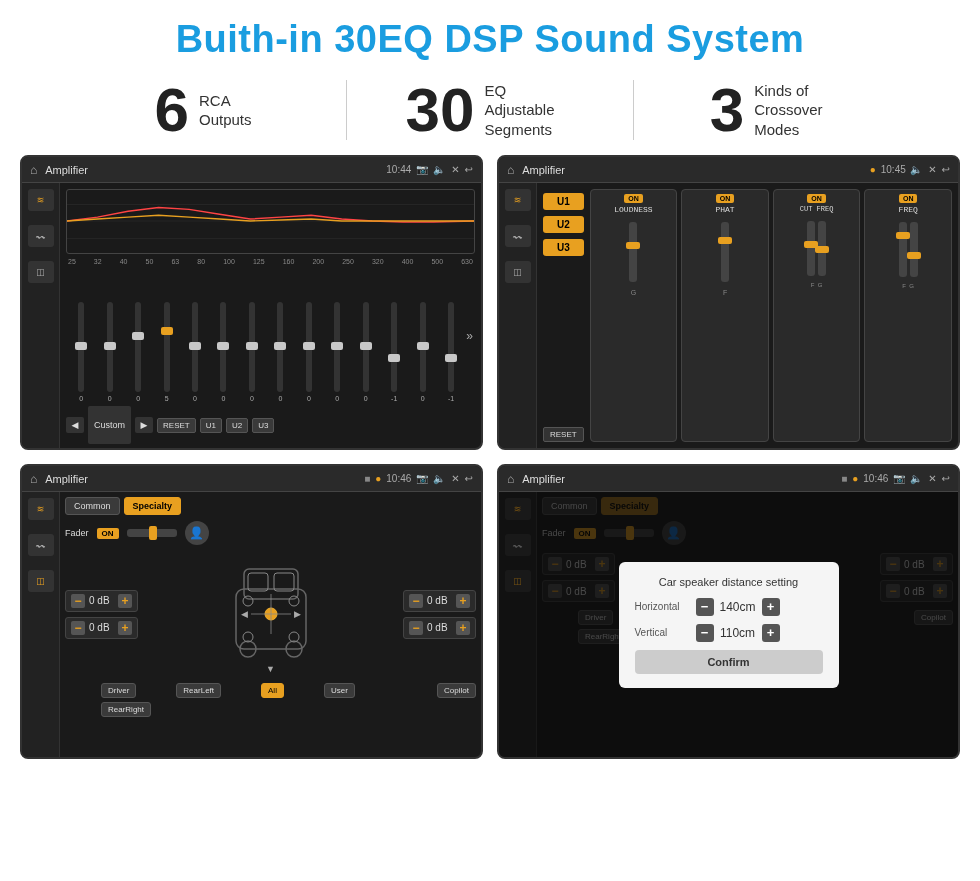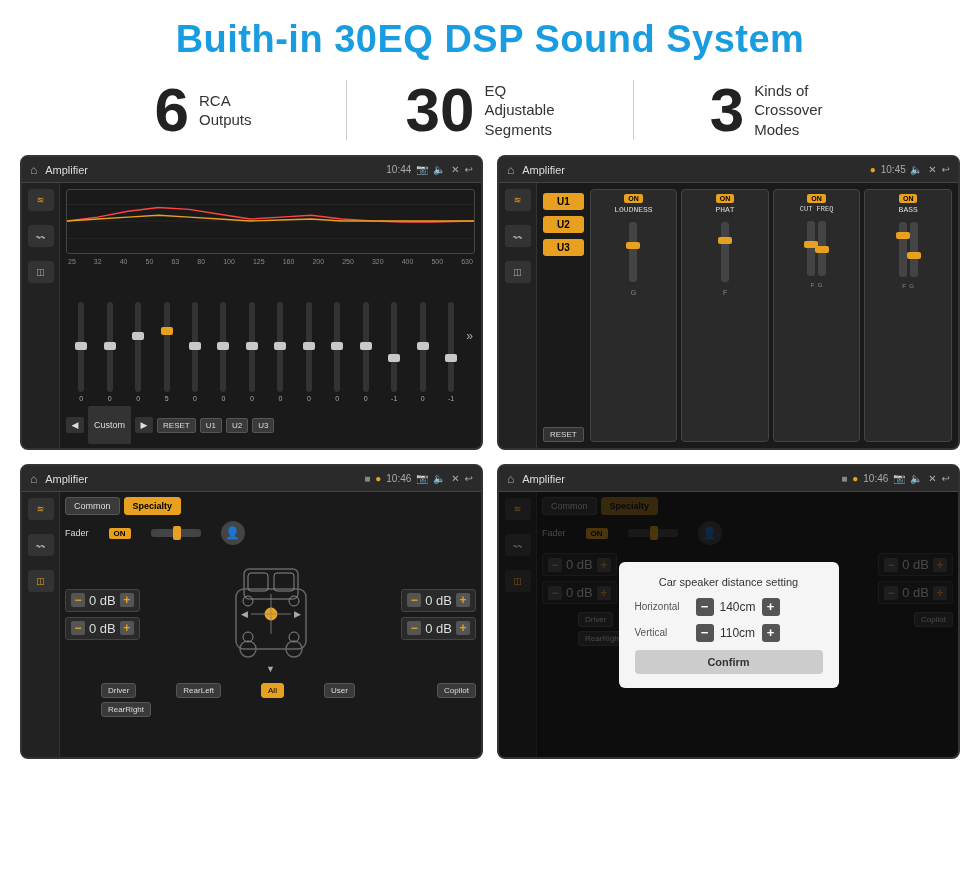--- a/index.html
+++ b/index.html
@@ -346,21 +346,21 @@
       border-radius: 2px;
       display: flex;
       align-items: center;
       justify-content: center;
       color: #e8a020;
       font-size: 12px;
       font-weight: bold;
     }
 
     .db-value {
-      font-size: 13px;
+      font-size: 10px;
       color: #ddd;
       min-width: 25px;
       text-align: left;
     }
 
     .car-diagram {
       flex: 1;
       display: flex;
       align-items: center;
       justify-content: center;
@@ -482,21 +482,21 @@
       fill: none;
     }
     .eq-grid-line {
       stroke: #333;
       stroke-width: 0.5;
     }
 
     .fader-header-row {
       display: flex;
       align-items: center;
-      gap: 20px;
+      gap: 8px;
       margin-bottom: 4px;
     }
 
     .fader-on-badge {
       background: #e8a020;
       color: #000;
       font-size: 8px;
       font-weight: bold;
       padding: 1px 5px;
       border-radius: 2px;
@@ -770,21 +770,21 @@
                   <div class="module-slider-thumb-v"></div>
                 </div>
               <div class="module-slider-v" style="height:55px;">
                   <div class="module-slider-thumb-v" style="top:25px;"></div>
                 </div>
             </div>
             <div style="font-size:6px;color:#888;margin-top:2px;text-align:center;">F&nbsp;&nbsp;G</div>
           </div>
           <div class="amp2-module">
             <div class="module-on-badge">ON</div>
-            <div class="module-title">BASS</div>
+            <div class="module-title">FREQ</div>
             <div style="display:flex;gap:3px;margin-top:4px;justify-content:center;">
               <div class="module-slider-v" style="height:55px;">
                   <div class="module-slider-thumb-v" style="top:10px;"></div>
                 </div>
               <div class="module-slider-v" style="height:55px;">
                   <div class="module-slider-thumb-v" style="top:30px;"></div>
                 </div>
             </div>
             <div style="font-size:6px;color:#888;margin-top:2px;text-align:center;">F&nbsp;&nbsp;G</div>
           </div>

